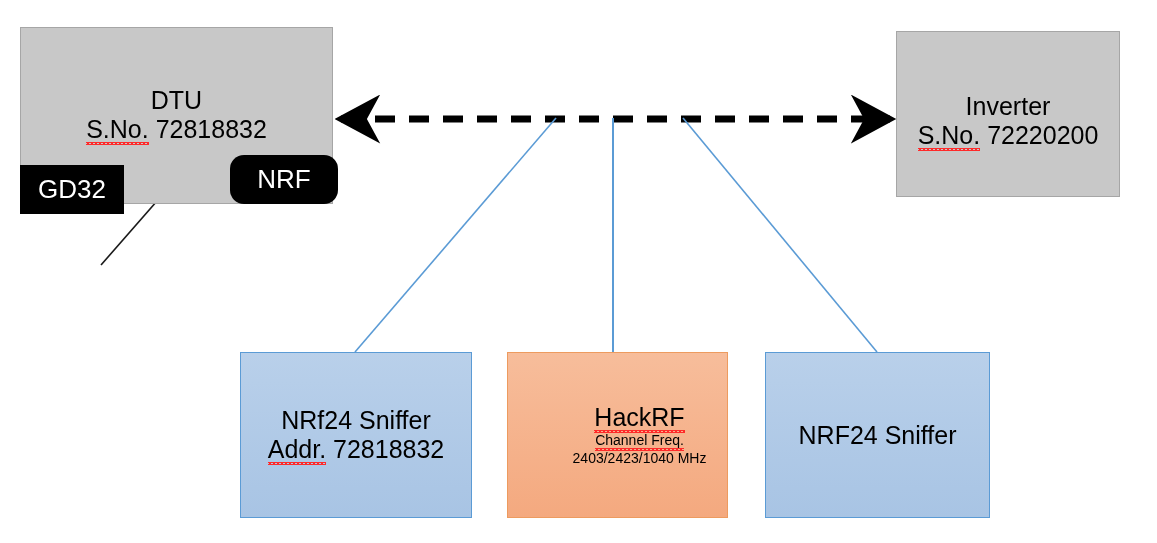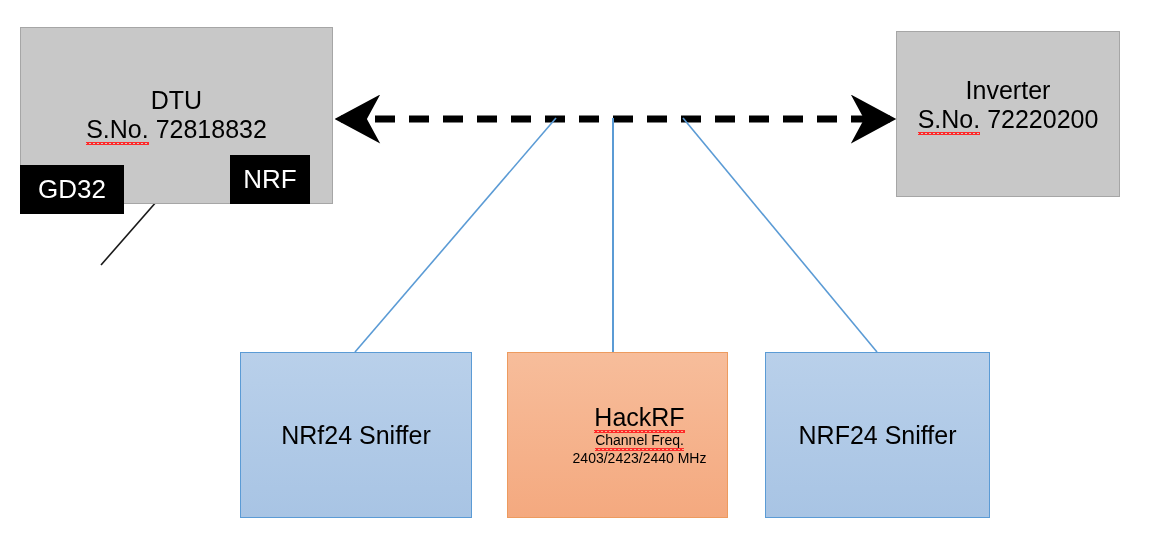--- a/index.html
+++ b/index.html
@@ -53,38 +53,38 @@
   }
   
   .node-inverter {
     left: 896px;
     top: 31px;
     width: 224px;
     height: 166px;
     background: #c8c8c8;
     border: 1px solid #a6a6a6;
     justify-content: flex-start;
-    padding-top: 44px;
+    padding-top: 60px;
     font-size: 25px;
     z-index: 2;
   }
   
   .chip {
     position: absolute;
     box-sizing: border-box;
     display: flex;
     align-items: center;
     justify-content: center;
     background: #000000;
     color: #ffffff;
     font-size: 26px;
     z-index: 4;
   }
   .chip-gd32 { left: 20px; top: 153px; width: 104px; height: 49px; margin-top: 12px; }
-  .chip-nrf  { left: 230px; top: 155px; width: 80px; height: 49px; }
+  .chip-nrf  { left: 230px; top: 155px; width: 108px; height: 49px; border-radius: 14px; }
 
   
   .node-logic {
     left: 20px;
     top: 264px;
     width: 166px;
     height: 66px;
     background: #a9d08e;
     border: 1px solid #76923c;
     font-size: 24px;
@@ -191,25 +191,26 @@
   </div>
 
   <div class="node node-inverter">
     <div class="line1">Inverter</div>
     <div class="line2"><span class="sq">S.No.</span> <span>72220200</span></div>
   </div>
 
 
   <div class="node node-sniffer-left">
     <div class="line1"><span>NRf24 Sniffer</span></div>
+    <div class="line2"><span class="sq">Addr.</span> <span>72818832</span></div>
   </div>
 
   <div class="node node-hackrf">
     <div class="line1"><span class="sq">HackRF</span></div>
     <div class="line2 sub"><span class="sq">Channel Freq.</span></div>
-    <div class="line3 sub">2403/2423/2440 MHz</div>
+    <div class="line3 sub">2403/2423/1040 MHz</div>
   </div>
 
   <div class="node node-sniffer-right">
     <div class="line1"><span>NRF24 Sniffer</span></div>
   </div>
 
 </div>
 
 </body></html>

